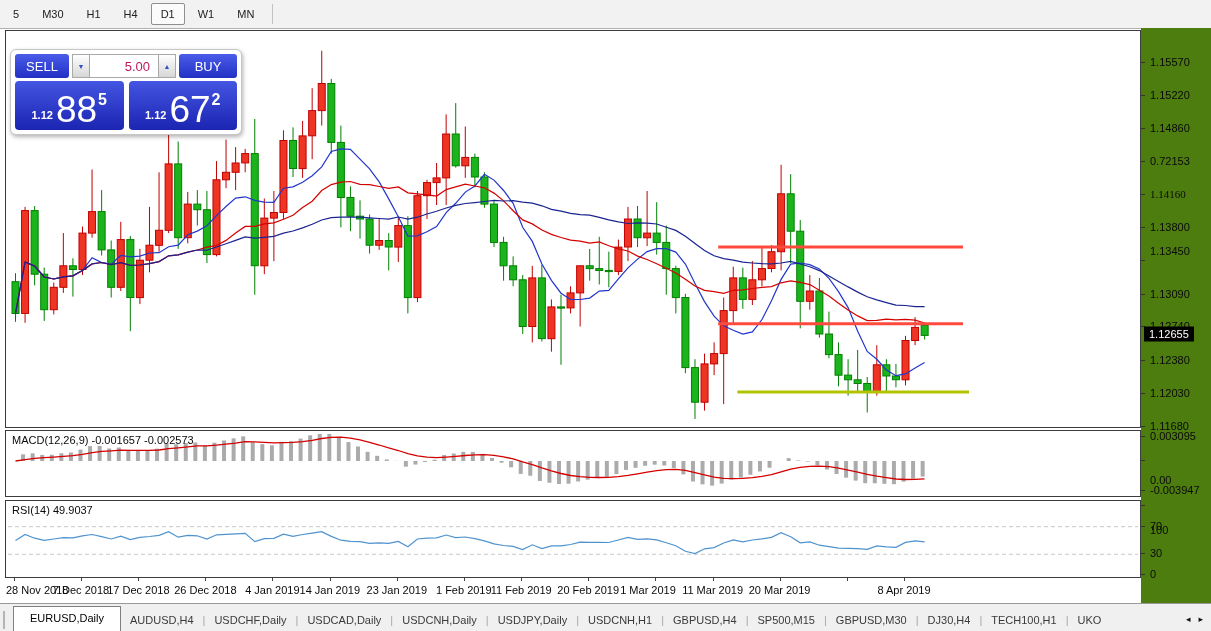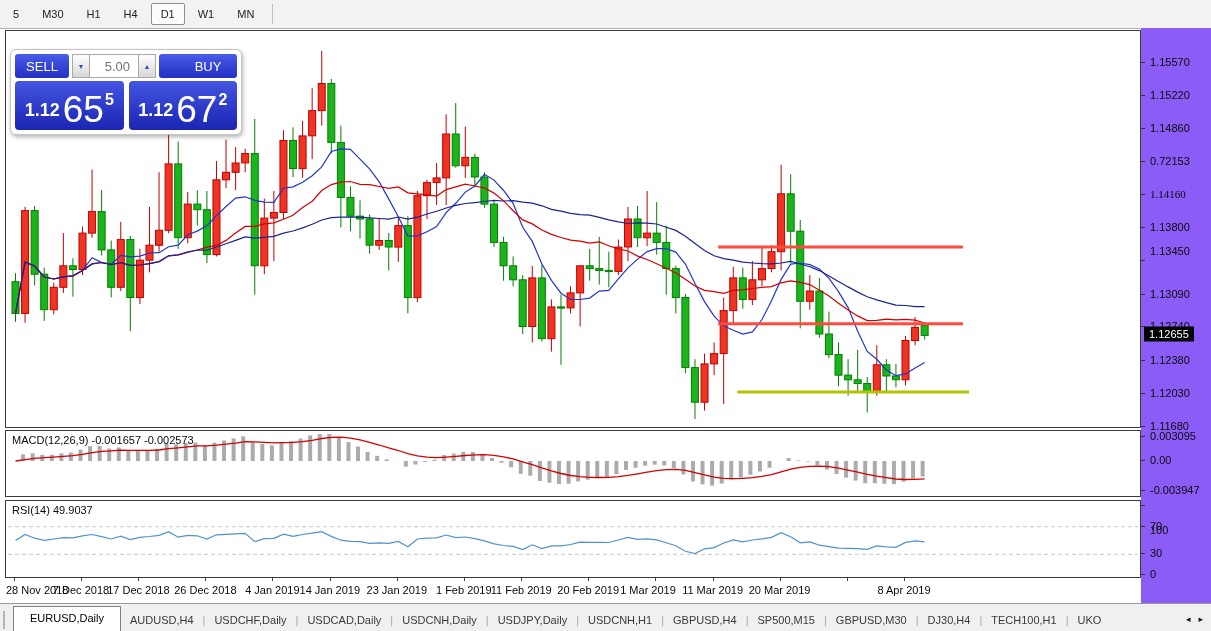--- a/index.html
+++ b/index.html
@@ -15,21 +15,21 @@
   
   .pane{position:absolute;left:5px;width:1136px;background:#fff;border:1px solid #3c3c3c;
         box-sizing:border-box;}
   #main-pane{top:30px;height:398px;}
   #macd-pane{top:430px;height:67px;}
   #rsi-pane{top:500px;height:78px;}
   .pane svg{position:absolute;left:0;top:0;}
   .pane-label{position:absolute;top:3px;left:6px;font-size:11px;color:#0a0a0a;z-index:6;white-space:pre;}
   .sym-tri{font-size:8px;margin-right:4px;position:relative;top:-1px;}
   
-  .axis-col{position:absolute;left:1141px;top:28px;width:70px;bottom:28px;background:#8b5cf6;}
+  .axis-col{position:absolute;left:1141px;top:28px;width:70px;bottom:28px;background:#4d7c0f;}
   .ax-label{position:absolute;left:9px;transform:translateY(-50%);font-size:11px;color:#0a0a0a;white-space:nowrap;}
   .ax-tick{position:absolute;left:0;width:4px;height:1px;background:#333;}
   .curr-tag{position:absolute;left:3px;transform:translateY(-50%);background:#000;color:#fff;
             font-size:11px;padding:1px 5px 2px 5px;z-index:8;}
   
   .dates{position:absolute;top:578px;left:5px;width:1136px;height:25px;background:#fff;}
   .date-label{position:absolute;top:6px;font-size:11px;color:#0a0a0a;transform:translateX(-50%);white-space:nowrap;}
   .date-tick{position:absolute;top:0;width:1px;height:3px;background:#444;}
   
   .tabbar{position:absolute;left:0;right:0;top:603px;height:28px;background:#f0f0f0;
@@ -41,31 +41,31 @@
   .tab-sep{color:#a8a8a8;font-size:11px;padding-bottom:6px;}
   .tab-arrows{margin-left:auto;display:flex;gap:8px;padding:0 8px 8px 0;font-size:9px;color:#111;}
   .tab-arrows span{cursor:default;}
   
   .sym-header{position:absolute;left:13px;top:36px;font-size:11px;color:#000;z-index:9;white-space:pre;}
   .trade{position:absolute;left:10px;top:49px;width:222px;background:#fff;border:1px solid #c6c6c6;
          border-radius:6px;box-shadow:1px 2px 4px rgba(0,0,0,.3);padding:4px;z-index:10;}
   .trade-row1{display:flex;height:24px;}
   .btn-sell,.btn-buy{color:#fff;font-size:13px;display:flex;align-items:center;justify-content:center;
          background:linear-gradient(#4a5ce8,#2230c4);border-radius:3px;cursor:default;}
-  .btn-sell{flex:0 0 54px;} .btn-buy{flex:0 0 58px;padding-left:20px;}
+  .btn-sell{flex:0 0 54px;} .btn-buy{flex:0 0 58px;}
   .spin{flex:0 0 18px;background:linear-gradient(#fefefe,#d7d7d7);border:1px solid #a9a9a9;
         display:flex;align-items:center;justify-content:center;font-size:7px;color:#3050c8;
         box-sizing:border-box;margin-left:3px;cursor:default;}
   .spin.up{margin-left:0;margin-right:3px;}
-  .vol{flex:1;border-top:1px solid #a9a9a9;border-bottom:1px solid #a9a9a9;font-size:13px;color:#737373;
+  .vol{flex:1;border-top:1px solid #a9a9a9;border-bottom:1px solid #a9a9a9;font-size:13px;color:#be185d;
        display:flex;align-items:center;justify-content:flex-end;padding-right:8px;background:#fff;}
   .trade-row2{display:flex;gap:5px;margin-top:3px;}
   .pp{flex:1;height:45px;background:linear-gradient(#4355e2,#1b25b2);border-radius:4px;color:#fff;
       display:flex;align-items:flex-end;justify-content:center;padding-bottom:4px;cursor:default;}
-  .pp .small{font-size:18px;font-weight:bold;margin-right:3px;margin-bottom:5px;}
+  .pp .small{font-size:11px;font-weight:bold;margin-right:3px;margin-bottom:5px;}
   .pp .big{font-size:37px;line-height:33px;}
   .pp .sup{font-size:16px;font-weight:bold;margin-bottom:17px;margin-left:1px;}
 </style>
 </head>
 <body>
 
 <div class="app">
 
   <div class="toolbar" id="toolbar">
       <div class="tf-btn">5</div>
@@ -295,21 +295,21 @@
     <div class="trade-row1">
       <div class="btn-sell">SELL</div>
       <div class="spin">▼</div>
       <div class="vol">5.00</div>
       <div class="spin up">▲</div>
       <div class="btn-buy">BUY</div>
     </div>
     <div class="trade-row2">
       <div class="pp">
         <span class="small">1.12</span>
-        <span class="big">65</span>
+        <span class="big">88</span>
         <span class="sup">5</span>
       </div>
       <div class="pp">
         <span class="small">1.12</span>
         <span class="big">67</span>
         <span class="sup">2</span>
       </div>
     </div>
   </div>
 
@@ -446,21 +446,21 @@
       <div class="ax-label" style="top: 298.449px;">1.12740</div>
       <div class="ax-tick" style="top: 332.093px;"></div>
       <div class="ax-label" style="top: 332.093px;">1.12380</div>
       <div class="ax-tick" style="top: 364.804px;"></div>
       <div class="ax-label" style="top: 364.804px;">1.12030</div>
       <div class="ax-tick" style="top: 397.514px;"></div>
       <div class="ax-label" style="top: 397.514px;">1.11680</div>
       <div class="ax-tick" style="top: 408.478px;"></div>
       <div class="ax-label" style="top: 408.478px;">0.003095</div>
       <div class="ax-tick" style="top: 432px;"></div>
-      <div class="ax-label" style="top: 432px;">0.00</div>
+      <div class="ax-label" style="top: 452px;">0.00</div>
       <div class="ax-tick" style="top: 461.997px;"></div>
       <div class="ax-label" style="top: 461.997px;">-0.003947</div>
       <div class="ax-tick" style="top: 477px;"></div>
       <div class="ax-label" style="top: 502px;">100</div>
       <div class="ax-tick" style="top: 497.7px;"></div>
       <div class="ax-label" style="top: 497.7px;">70</div>
       <div class="ax-tick" style="top: 525.3px;"></div>
       <div class="ax-label" style="top: 525.3px;">30</div>
       <div class="ax-tick" style="top: 546px;"></div>
       <div class="ax-label" style="top: 546px;">0</div>

